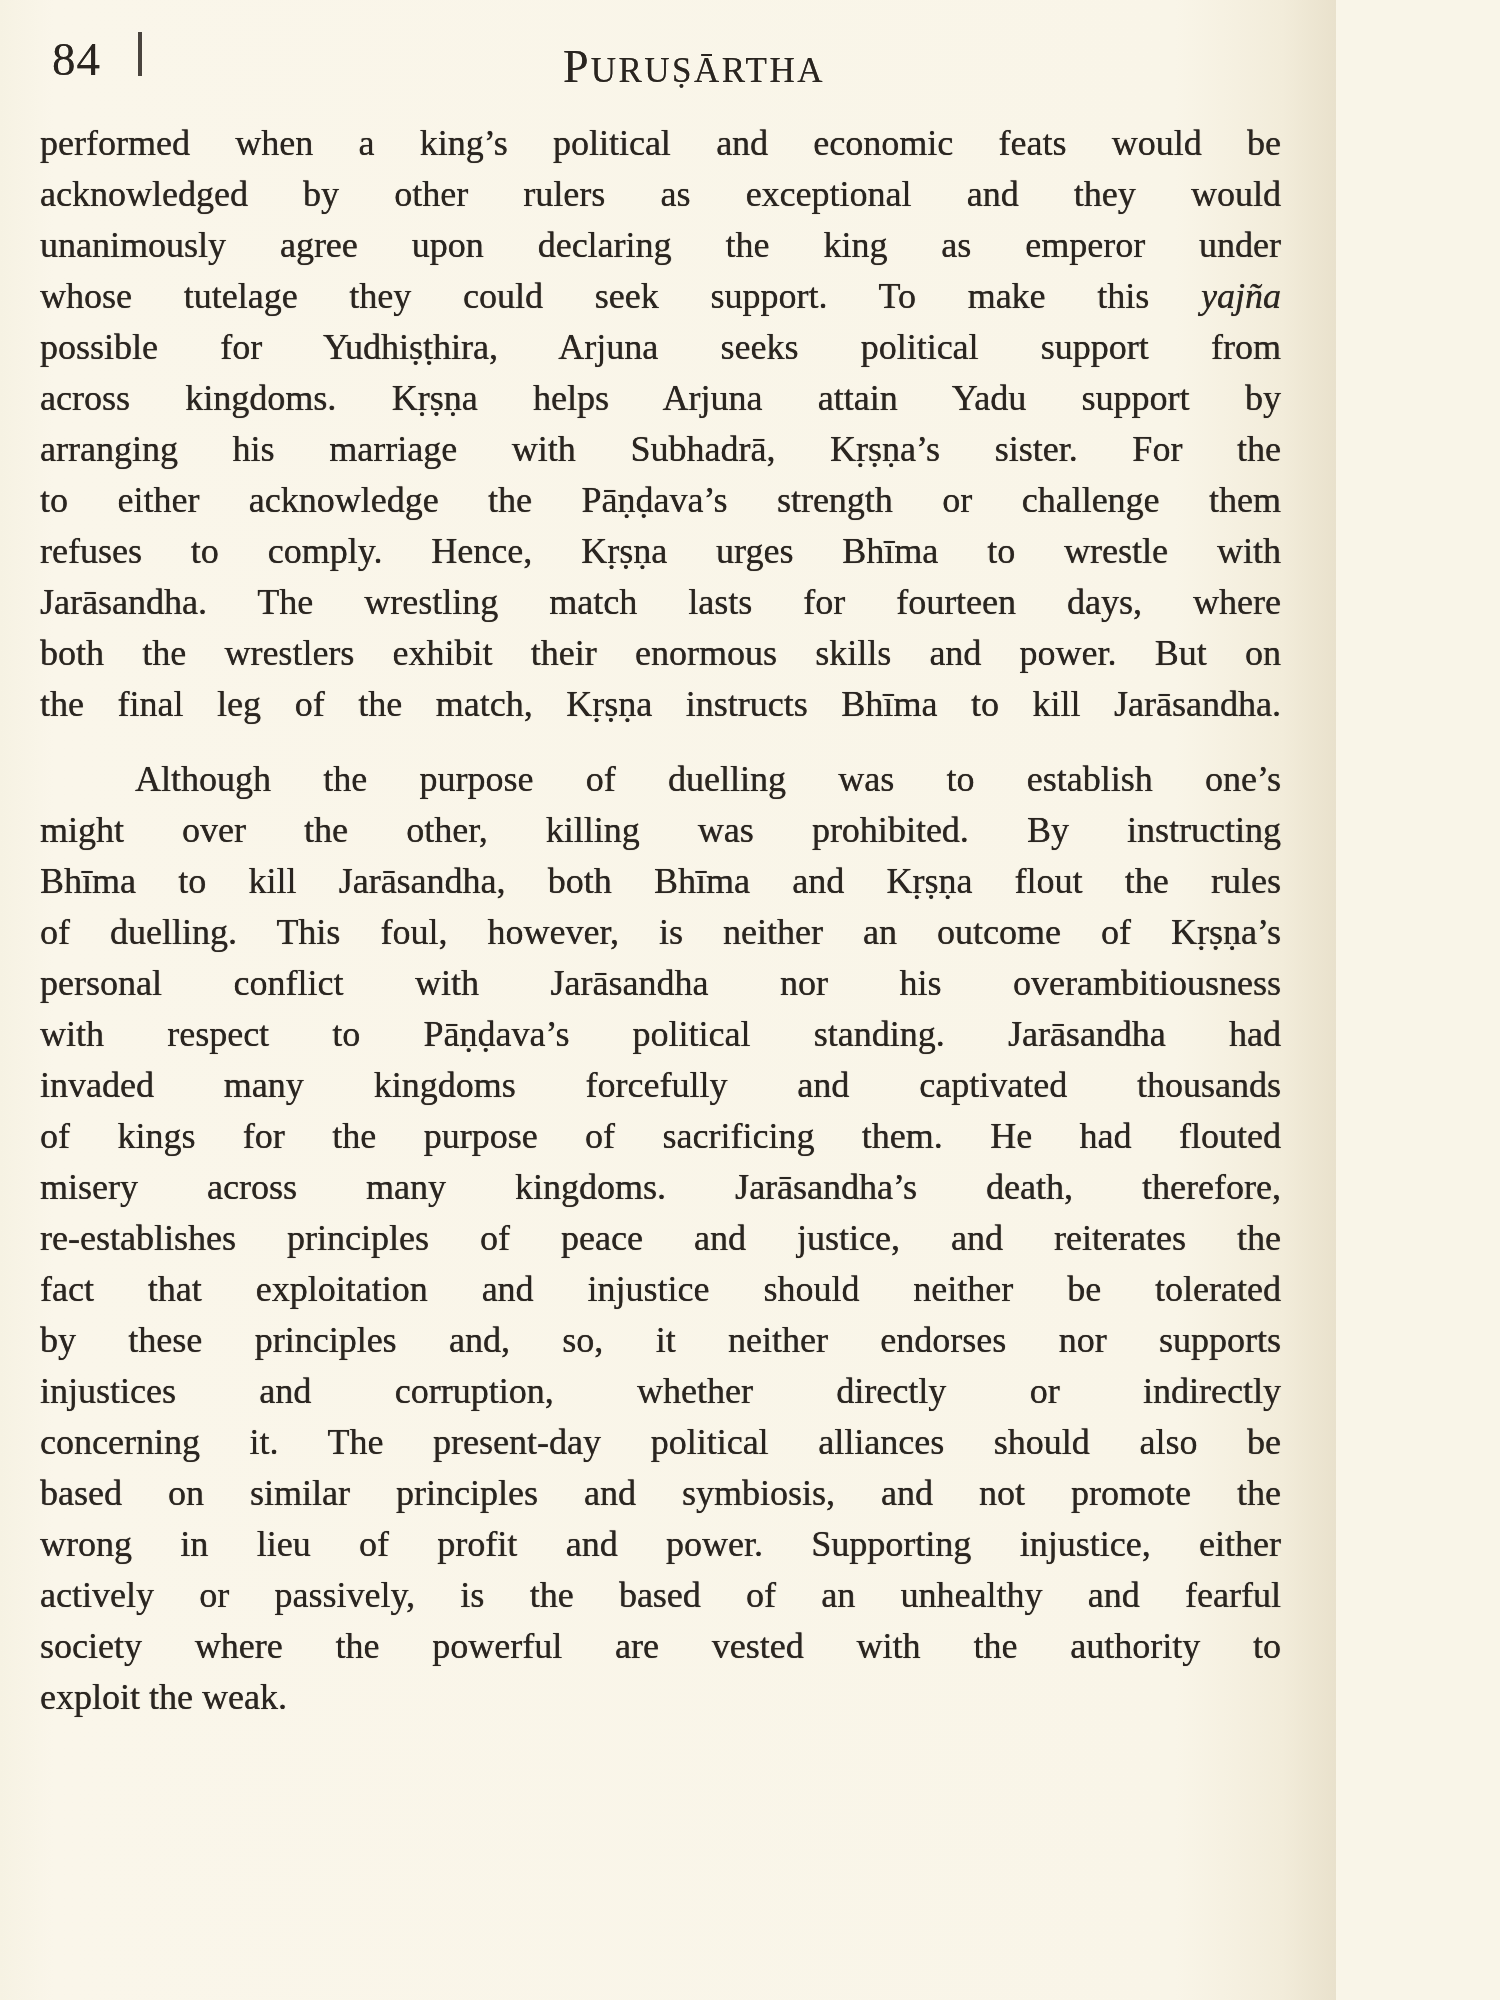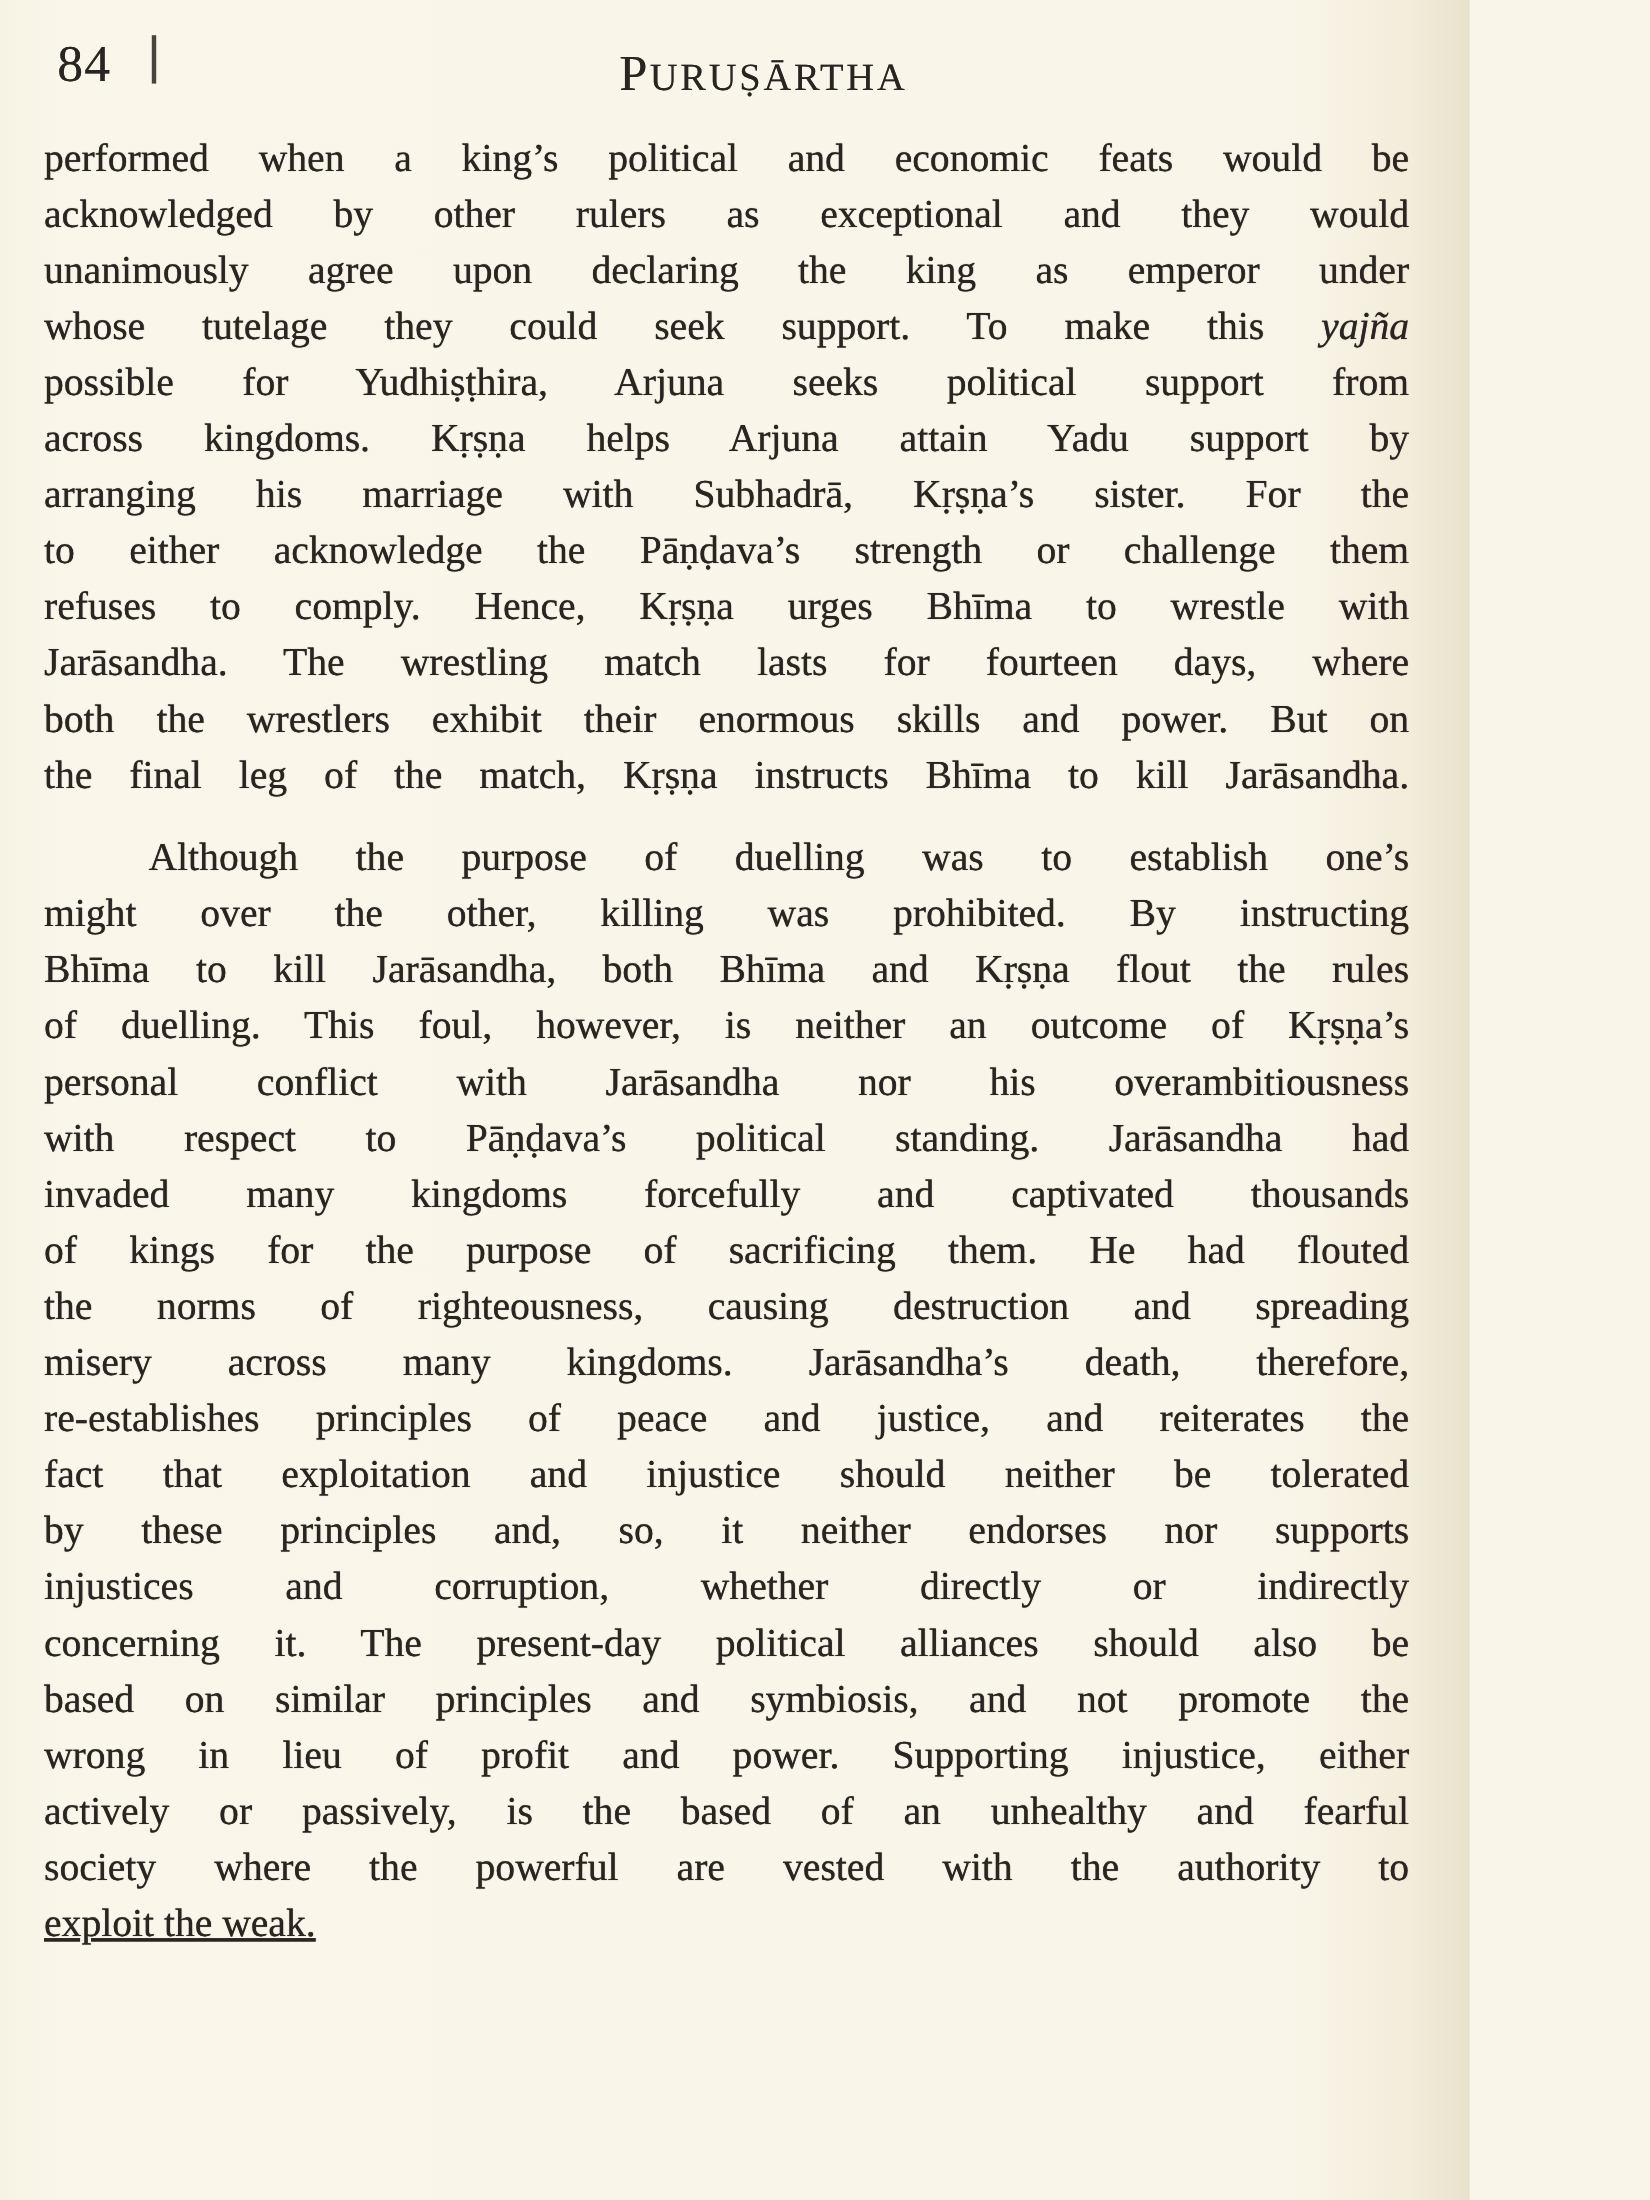--- a/index.html
+++ b/index.html
@@ -55,21 +55,21 @@
   .line{
     font-size:36px;
     line-height:51px;
     text-align:justify;
     text-align-last:justify;
     text-justify:inter-word;
     white-space:normal;
     text-shadow:0 0 .7px rgba(42,37,32,.8), .3px 0 0 rgba(42,37,32,.35);
   }
   .line.first-indent{text-indent:95px;}
-  .line.last{text-align-last:left;text-decoration:underline;}
+  .line.last{text-align-last:left;}
   .line i{font-style:italic;}
 </style>
 </head>
 <body>
 
 <div class="page">
 
   <div class="running-header">
     <span class="page-num">84</span>
     <span class="page-num-divider"></span>
@@ -95,21 +95,20 @@
       </div>
       <div class="paragraph">
         <div class="line first-indent">Although the purpose of duelling was to establish one’s</div>
         <div class="line">might over the other, killing was prohibited. By instructing</div>
         <div class="line">Bhīma to kill Jarāsandha, both Bhīma and Kṛṣṇa flout the rules</div>
         <div class="line">of duelling. This foul, however, is neither an outcome of Kṛṣṇa’s</div>
         <div class="line">personal conflict with Jarāsandha nor his overambitiousness</div>
         <div class="line">with respect to Pāṇḍava’s political standing. Jarāsandha had</div>
         <div class="line">invaded many kingdoms forcefully and captivated thousands</div>
         <div class="line">of kings for the purpose of sacrificing them. He had flouted</div>
-        <div class="line">the norms of righteousness, causing destruction and spreading</div>
         <div class="line">misery across many kingdoms. Jarāsandha’s death, therefore,</div>
         <div class="line">re-establishes principles of peace and justice, and reiterates the</div>
         <div class="line">fact that exploitation and injustice should neither be tolerated</div>
         <div class="line">by these principles and, so, it neither endorses nor supports</div>
         <div class="line">injustices and corruption, whether directly or indirectly</div>
         <div class="line">concerning it. The present-day political alliances should also be</div>
         <div class="line">based on similar principles and symbiosis, and not promote the</div>
         <div class="line">wrong in lieu of profit and power. Supporting injustice, either</div>
         <div class="line">actively or passively, is the based of an unhealthy and fearful</div>
         <div class="line">society where the powerful are vested with the authority to</div>

